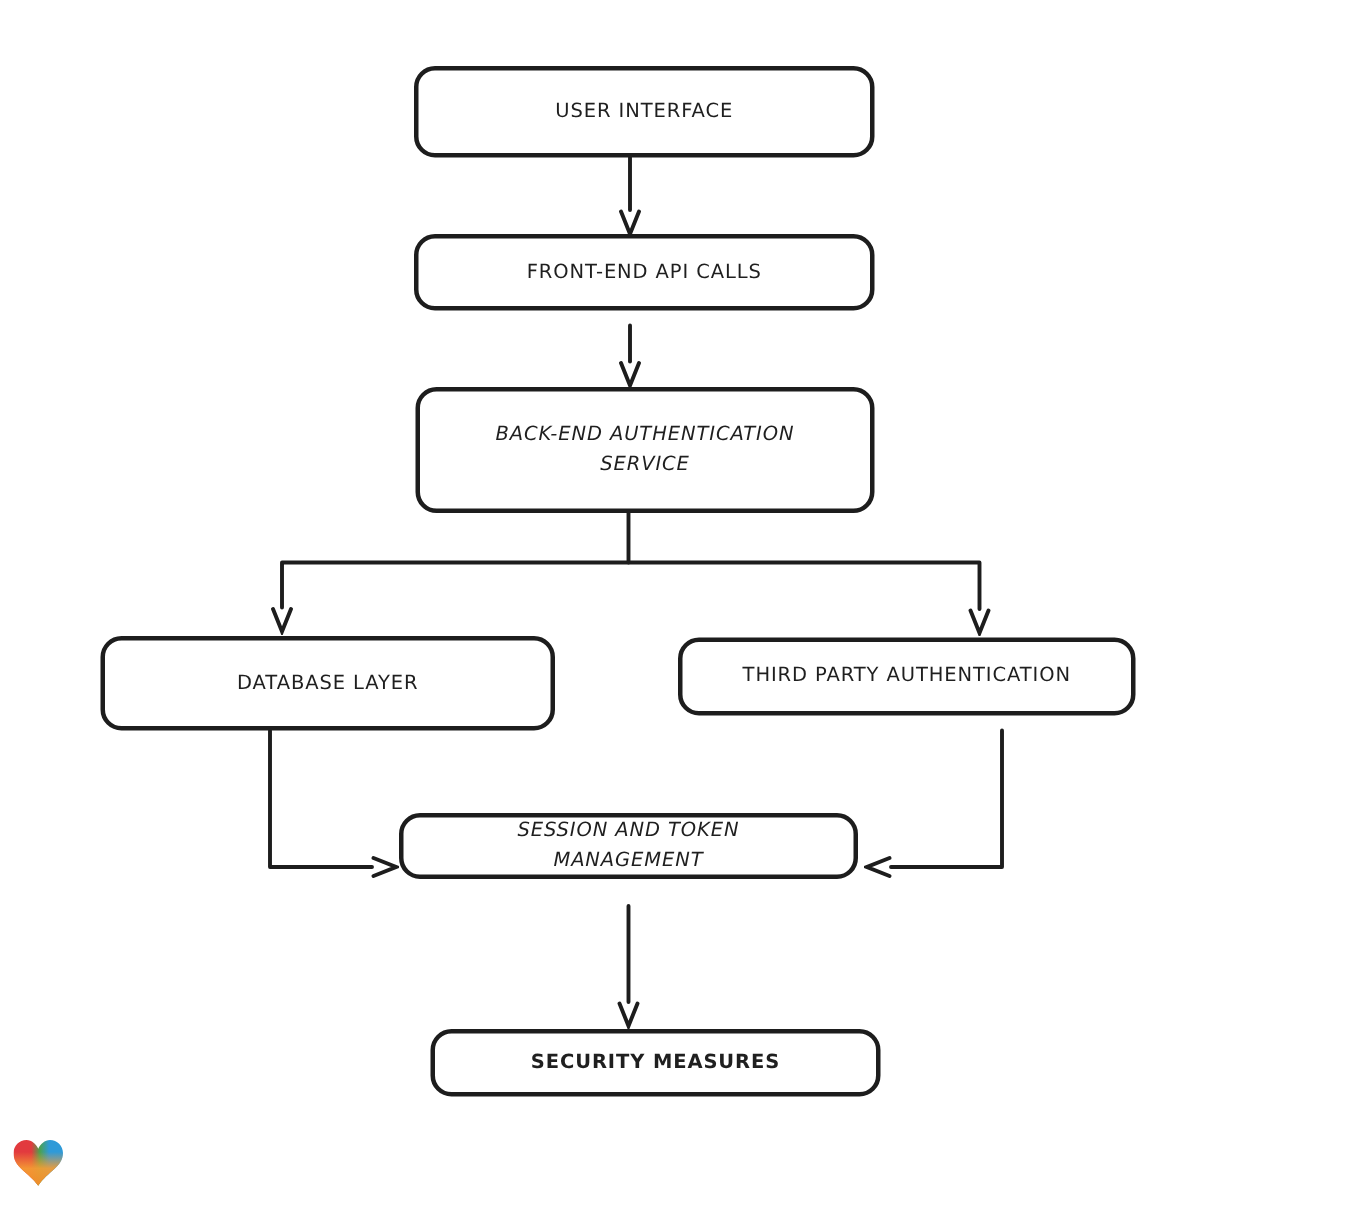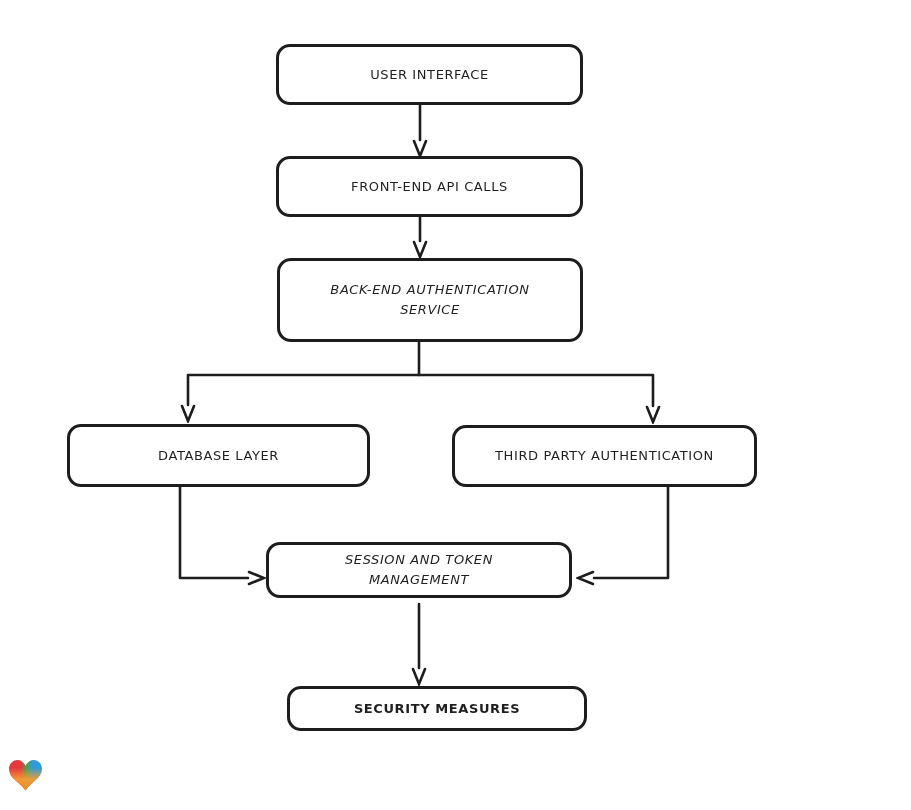--- a/index.html
+++ b/index.html
@@ -34,25 +34,25 @@
     text-align: center;
     font-size: 13px;
     letter-spacing: 0.6px;
     line-height: 20px;
     color: #1f1f1f;
     padding: 0 18px;
   }
   .node.narrow { padding: 0 46px; font-style: italic; }
 
   .n1 { left: 276px; top: 44px;  width: 307px; height: 61px; }
-  .n2 { left: 276px; top: 156px; width: 307px; height: 61px; }
+  .n2 { left: 276px; top: 156px; width: 307px; height: 51px; }
   .n3 { left: 277px; top: 258px; width: 306px; height: 84px; }
   .n4 { left: 67px;  top: 424px; width: 303px; height: 63px; text-align: center; }
-  .n5 { left: 452px; top: 425px; width: 305px; height: 62px; }
-  .n6 { left: 266px; top: 542px; width: 306px; height: 56px; }
+  .n5 { left: 452px; top: 425px; width: 305px; height: 52px; }
+  .n6 { left: 266px; top: 542px; width: 306px; height: 44px; }
   .n7 { left: 287px; top: 686px; width: 300px; height: 45px; font-weight: bold; }
 
   .edge {
     fill: none;
     stroke: #1d1d1d;
     stroke-width: 2.6px;
     stroke-linecap: round;
     stroke-linejoin: round;
   }
   .watermark {

